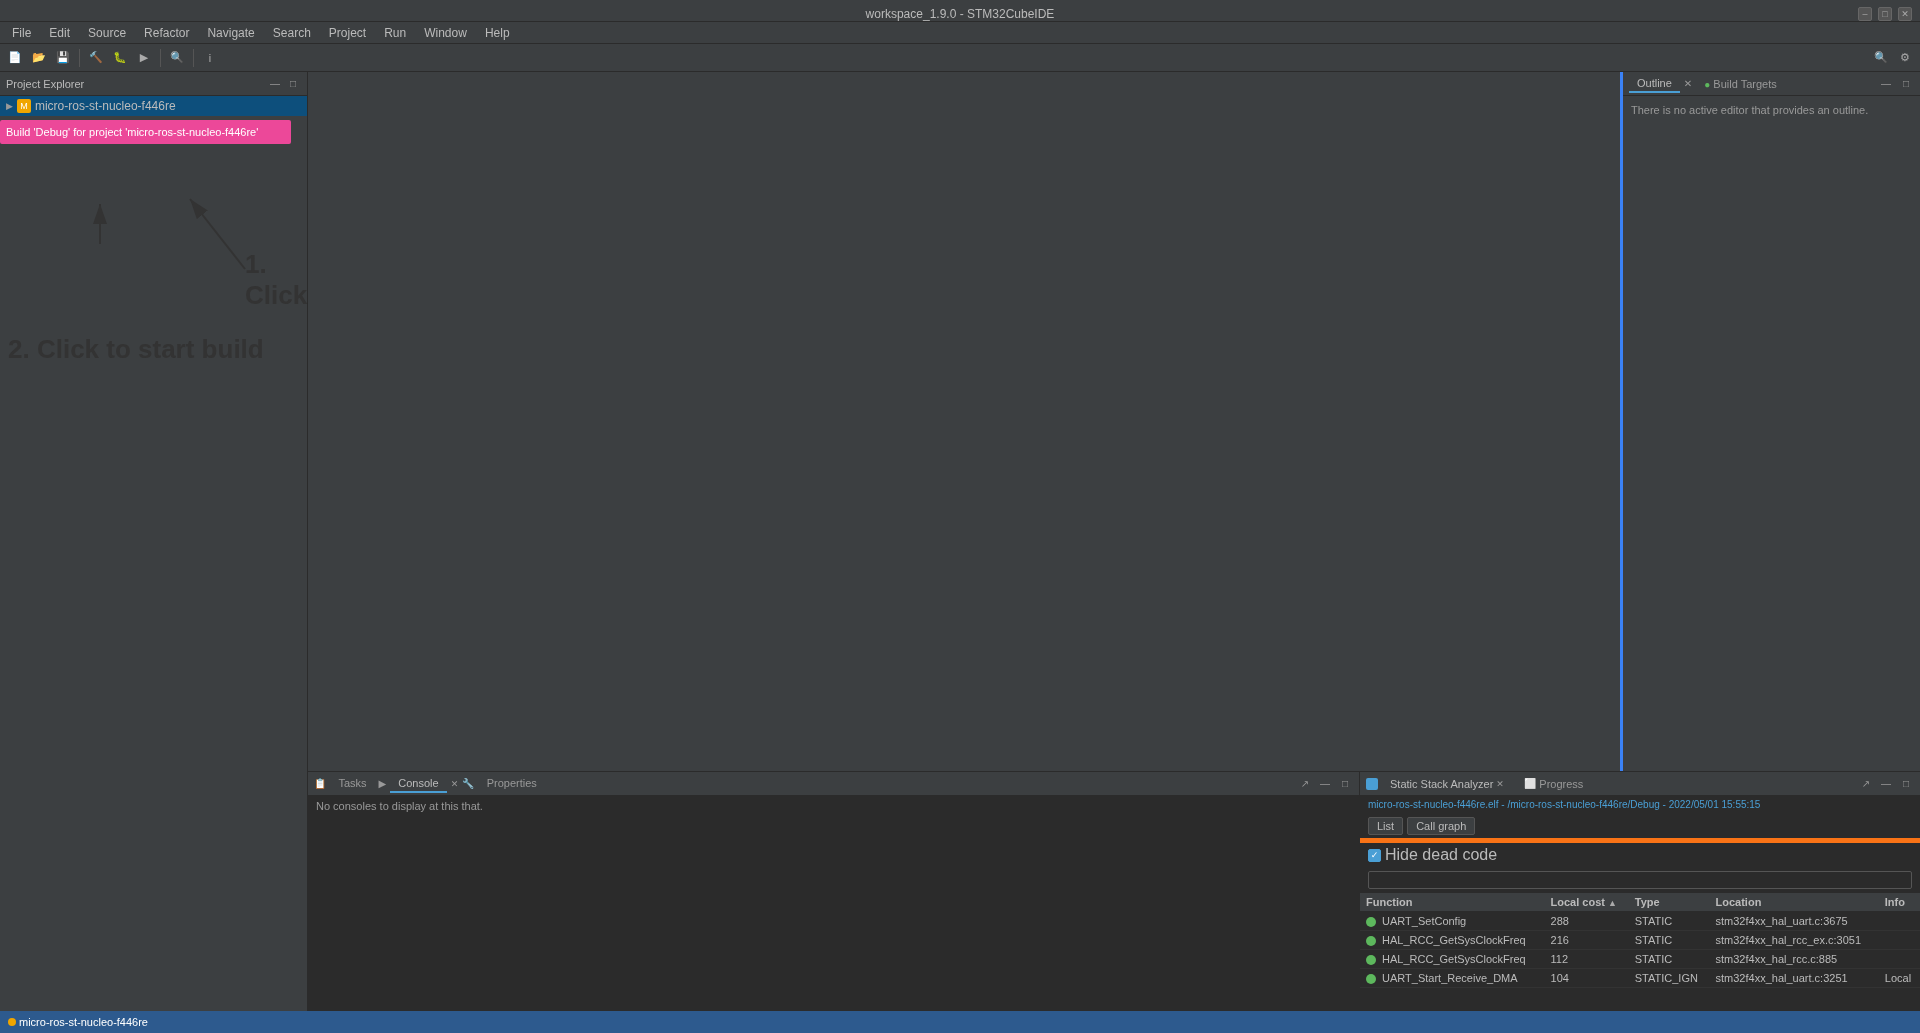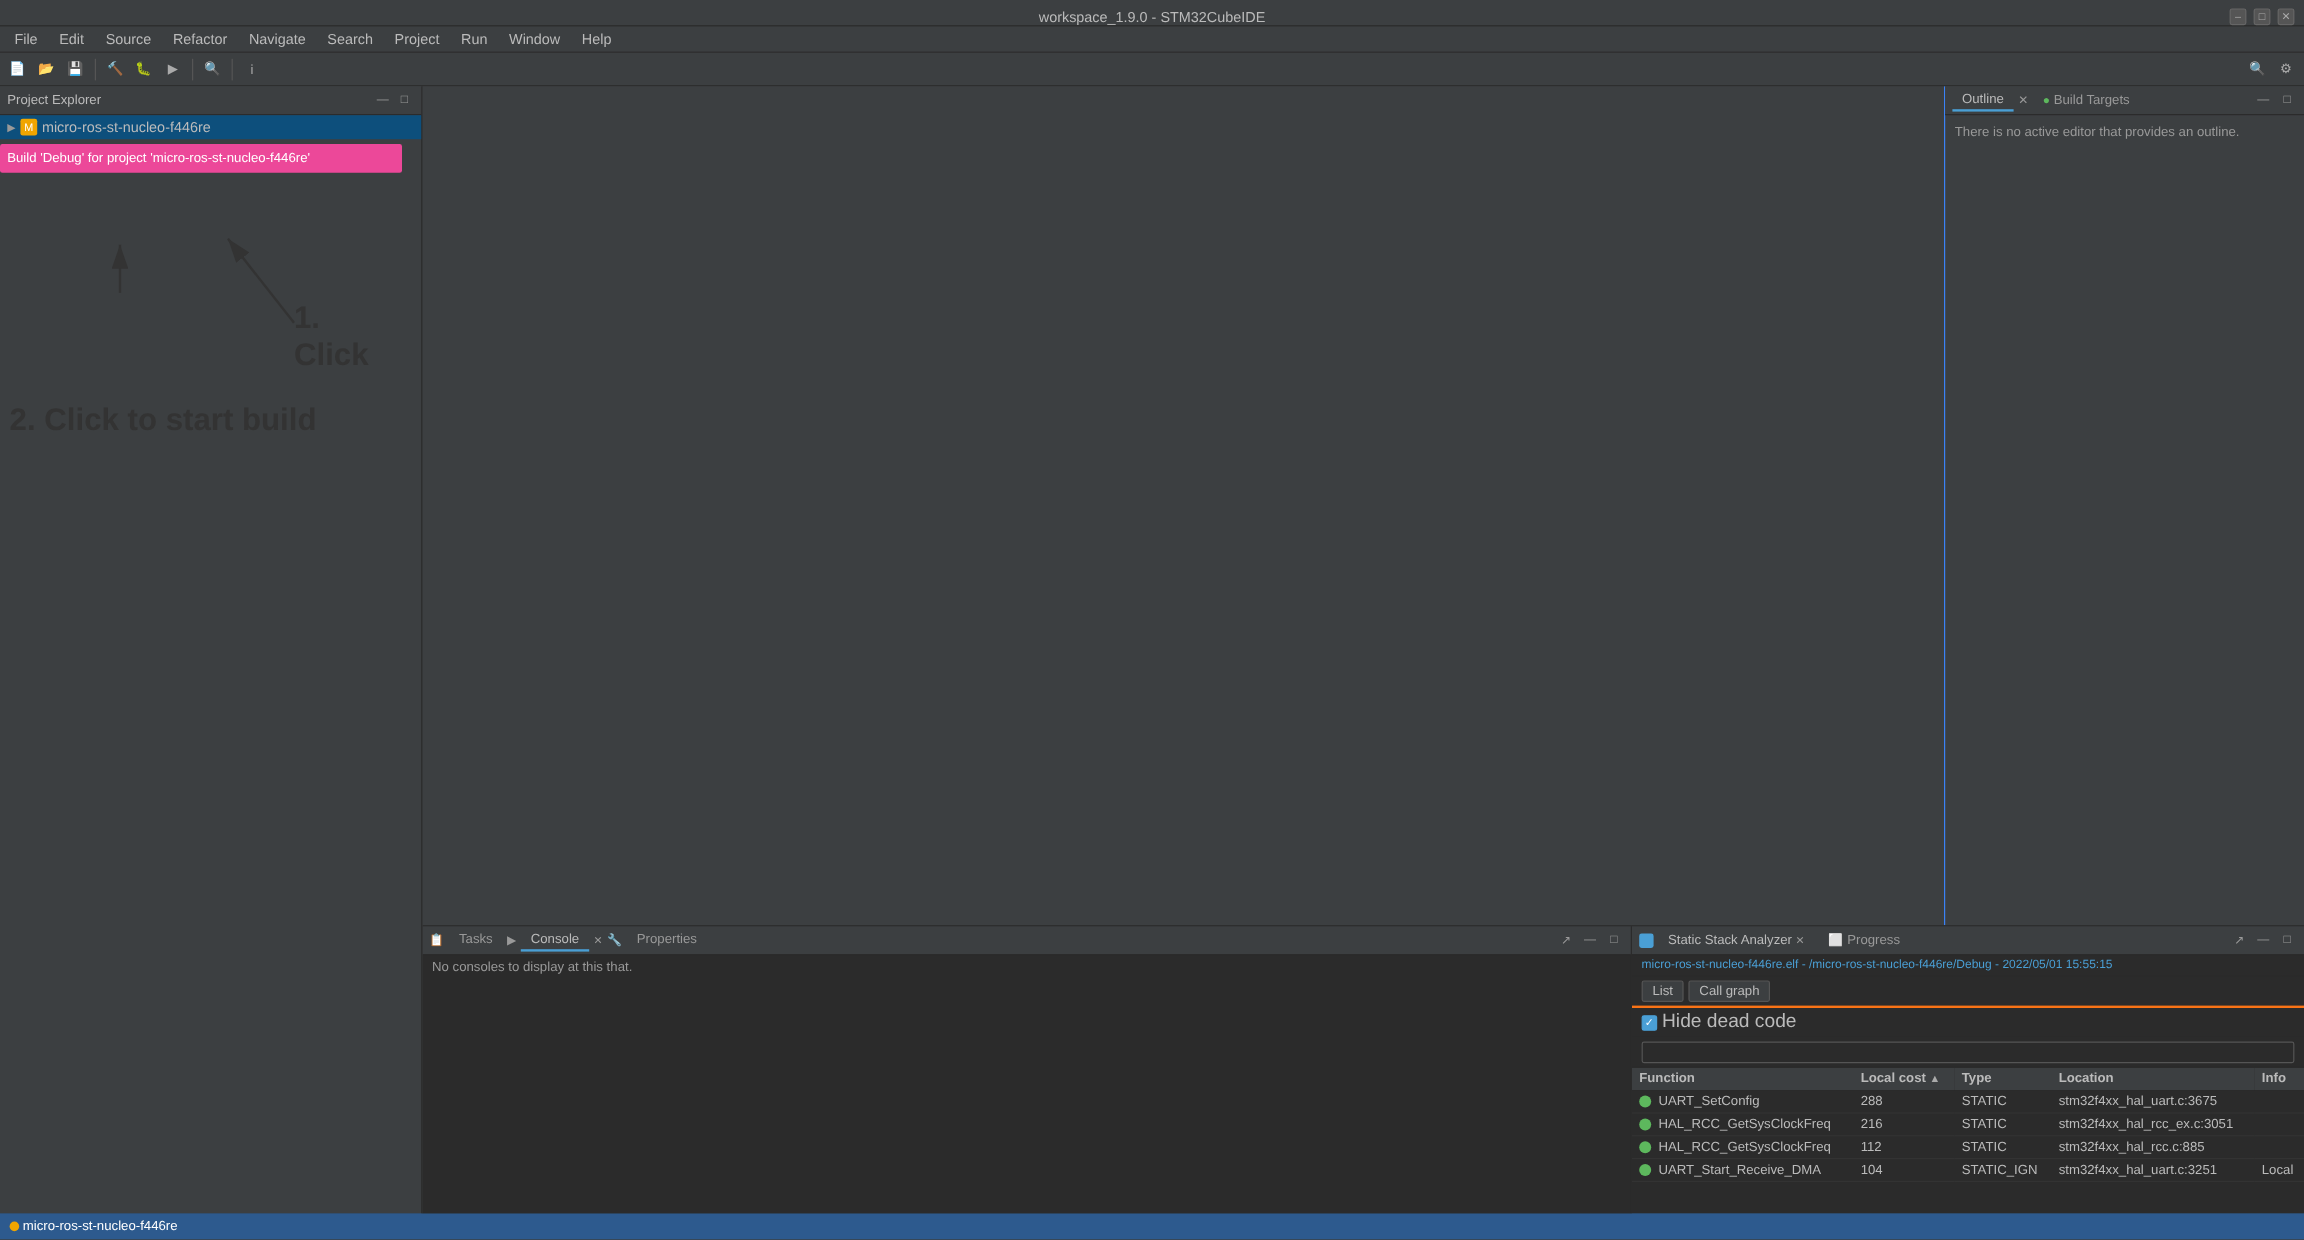--- a/index.html
+++ b/index.html
@@ -91,21 +91,21 @@
     }
 
     
     .main-layout {
       display: flex;
       height: calc(1033px - 22px - 22px - 28px - 22px);
     }
 
     
     .left-panel {
-      width: 352px;
+      width: 308px;
       background: #3c3f41;
       border-right: 1px solid #2b2b2b;
       display: flex;
       flex-direction: column;
       position: relative;
     }
 
     .panel-header {
       height: 24px;
       background: #3c3f41;
@@ -259,21 +259,21 @@
       color: #4a9fd5;
       border-bottom: 1px solid #2b2b2b;
       background: #2b2b2b;
     }
 
     .analyzer-tabs {
       display: flex;
       align-items: center;
       padding: 3px 8px;
       gap: 4px;
-      border-bottom: 2px solid #f97316;
+      border-bottom: 5px solid #f97316;
     }
     .view-tab {
       padding: 2px 8px;
       font-size: 11px;
       color: #bbbbbb;
       cursor: pointer;
       border: 1px solid #555;
       border-radius: 2px;
       background: #3c3f41;
     }
@@ -346,21 +346,21 @@
       margin-right: 3px;
       vertical-align: middle;
     }
     .dot-green { background: #5db85d; }
     .dot-blue { background: #4a9fd5; border-radius: 2px; }
 
     
     .right-panel {
       width: 300px;
       background: #3c3f41;
-      border-left: 1px solid #3b82f6;
+      border-left: 3px solid #3b82f6;
       display: flex;
       flex-direction: column;
     }
     .right-panel-header {
       height: 24px;
       background: #3c3f41;
       border-bottom: 1px solid #2b2b2b;
       display: flex;
       align-items: center;
       padding: 0 6px;

